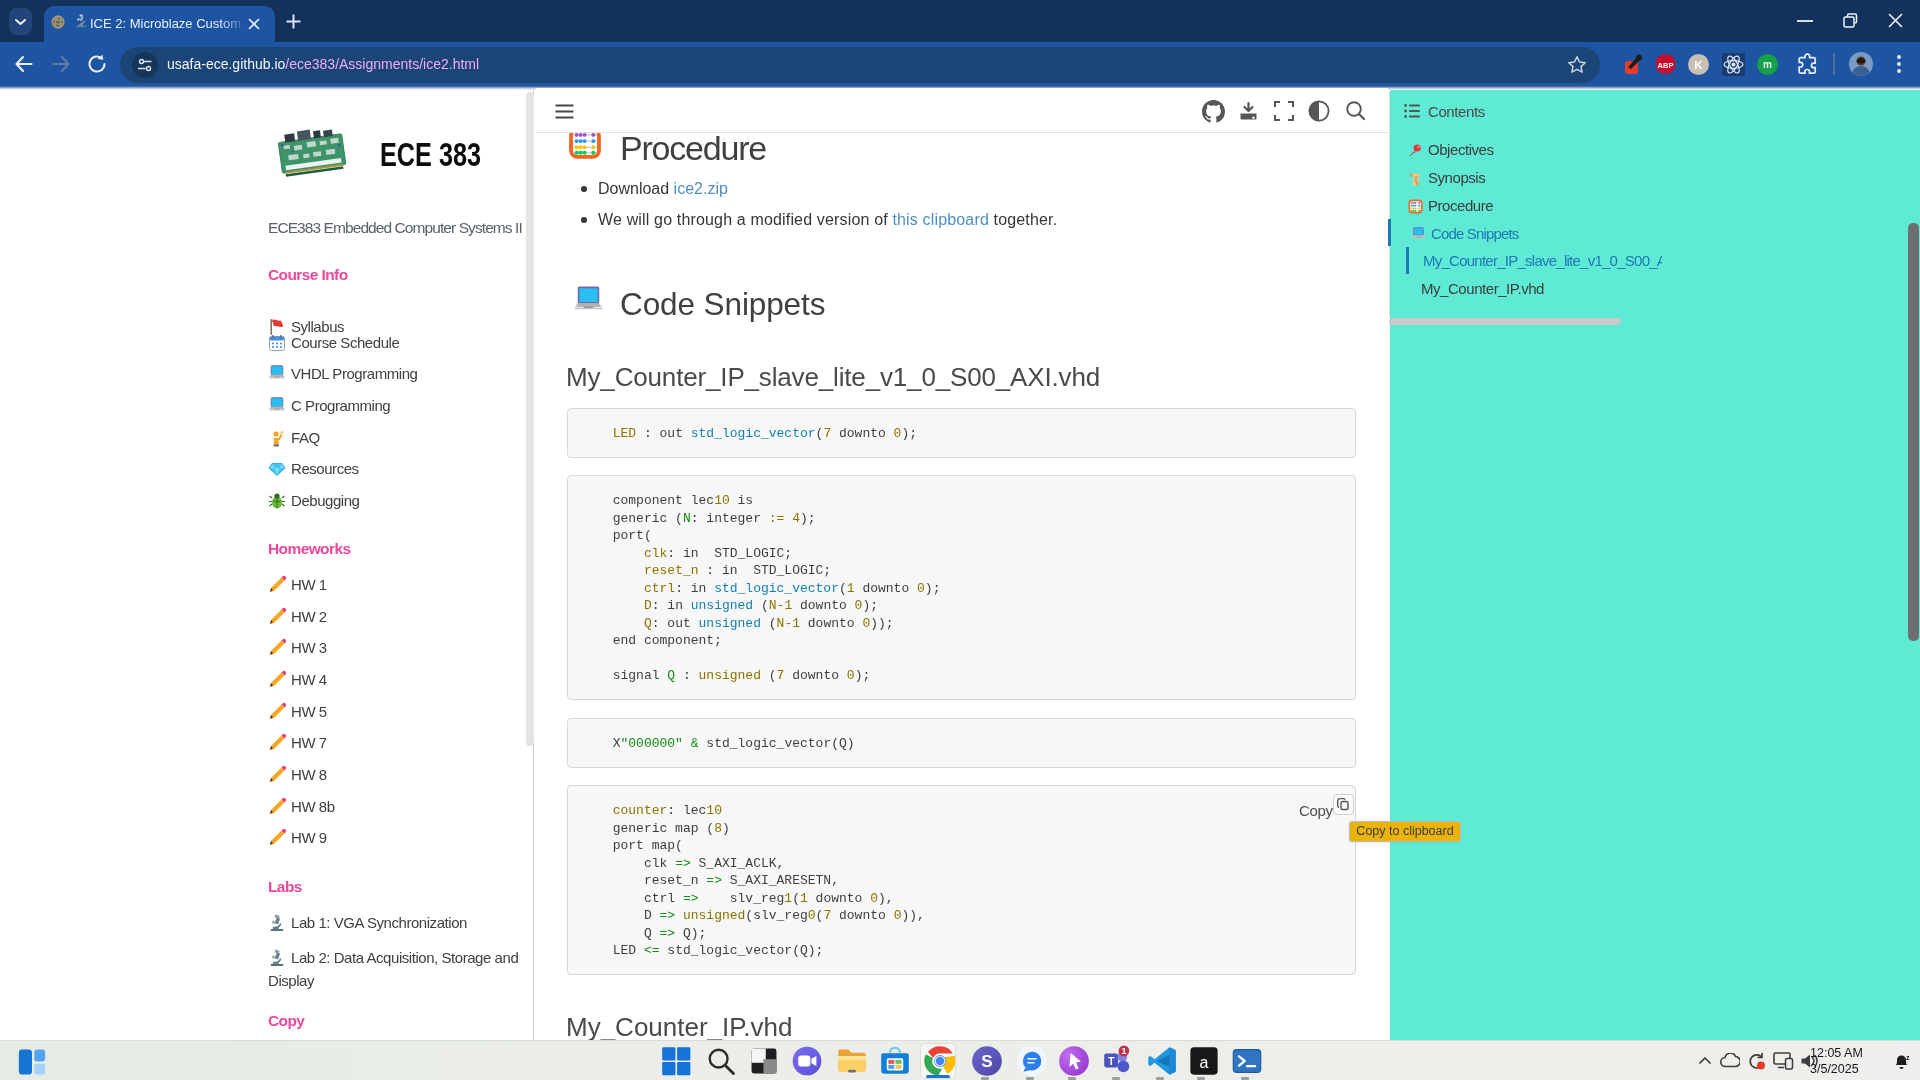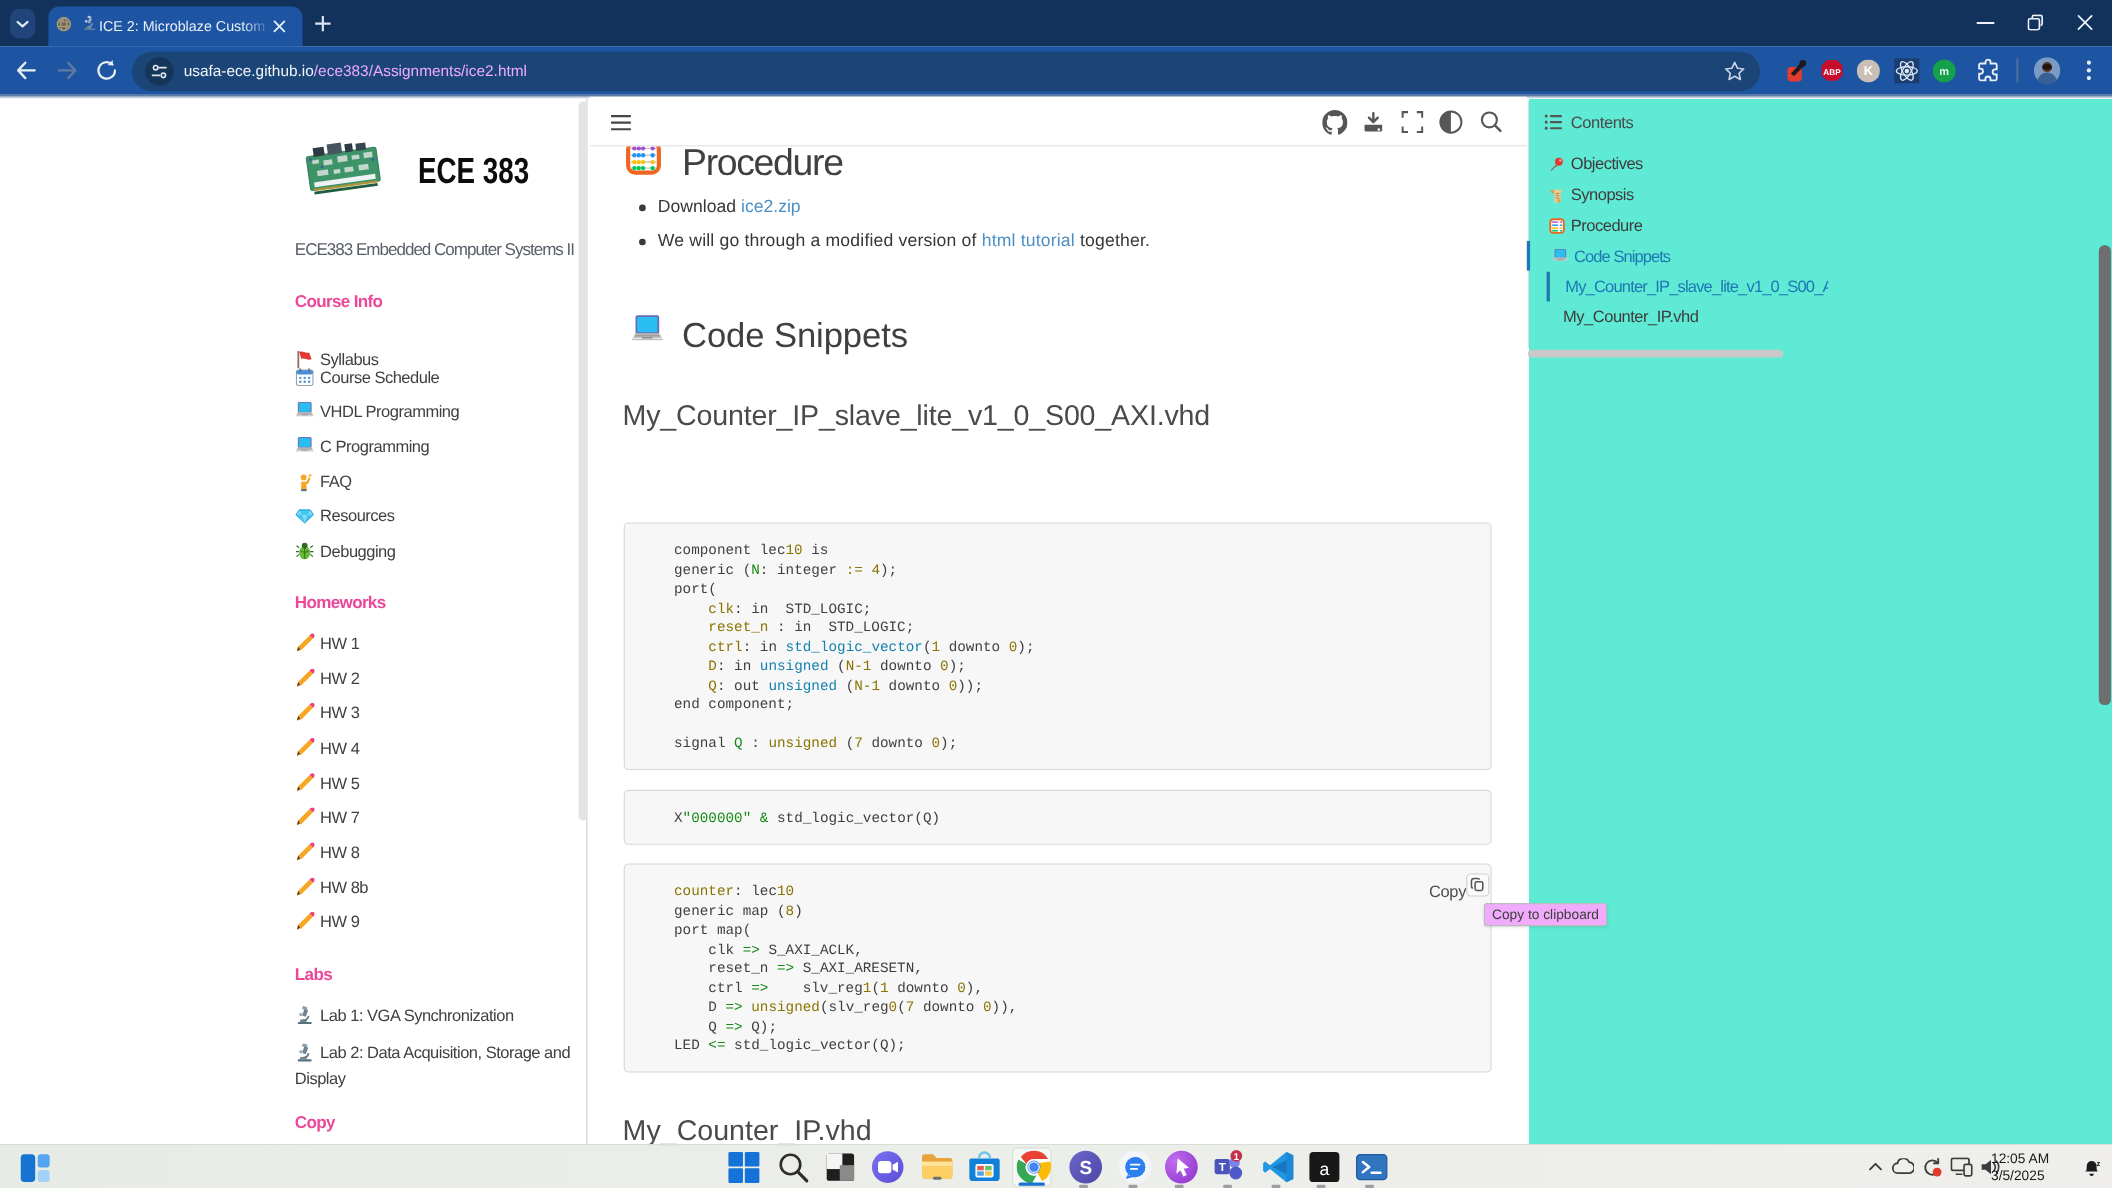--- a/index.html
+++ b/index.html
@@ -362,29 +362,32 @@
 
 <div id="content">
 
   <svg class="abs" style="left:32px;top:36px" width="34" height="34" viewBox="0 0 18 18">
         <use href="#i-aba"></use>
       </svg>
   <div class="abs" style="left:84px;top:39px;font-size:34px;color:#404040;letter-spacing:-1.2px">Procedure</div>
   <div class="abs" style="left:45px;top:96px;width:5.5px;height:5.5px;border-radius:50%;background:#3a3a3a"></div>
   <div class="abs" style="left:62px;top:90px;font-size:16px;color:#363636">Download <span class="link">ice2.zip</span></div>
   <div class="abs" style="left:45px;top:127px;width:5.5px;height:5.5px;border-radius:50%;background:#3a3a3a"></div>
-  <div class="abs" style="left:62px;top:121px;font-size:16px;color:#363636;letter-spacing:0.16px">We will go through a modified version of <span class="link">html tutorial</span> together.</div>
+  <div class="abs" style="left:62px;top:121px;font-size:16px;color:#363636;letter-spacing:0.16px">We will go through a modified version of <span class="link">this clipboard</span> together.</div>
 
   <svg class="abs" style="left:37px;top:196px" width="31" height="31" viewBox="0 0 18 18">
         <use href="#i-lap"></use>
       </svg>
   <div class="abs" style="left:84px;top:196px;font-size:31.5px;color:#404040;letter-spacing:-0.1px">Code Snippets</div>
 
   <div class="abs" style="left:30px;top:272px;font-size:26px;color:#4a4a4a;letter-spacing:-0.16px">My_Counter_IP_slave_lite_v1_0_S00_AXI.vhd</div>
 
+  <div class="codeblk" style="top:318px;height:50px">
+        <pre>    <span class="cO">LED</span> : out <span class="cB">std_logic_vector</span>(<span class="cO">7</span> downto <span class="cO">0</span>);</pre>
+      </div>
 
   <div class="codeblk" style="top:385px;height:225px">
         <pre>    component lec<span class="cO">10</span> is
     generic (<span class="cG">N</span>: integer <span class="cO">:=</span> <span class="cO">4</span>);
     port(
         <span class="cO">clk</span>: in  STD_LOGIC;
         <span class="cO">reset_n</span> : in  STD_LOGIC;
         <span class="cO">ctrl</span>: in <span class="cB">std_logic_vector</span>(<span class="cO">1</span> downto <span class="cO">0</span>);
         <span class="cO">D</span>: in <span class="cB">unsigned</span> (<span class="cO">N-1</span> downto <span class="cO">0</span>);
         <span class="cO">Q</span>: out <span class="cB">unsigned</span> (<span class="cO">N-1</span> downto <span class="cO">0</span>));
@@ -409,21 +412,21 @@
     LED <span class="cG">&lt;=</span> std_logic_vector(Q);</pre>
     <div class="abs" style="left:731px;top:16px;font-size:15px;color:#4f4f4f;letter-spacing:-0.3px">Copy</div>
     <div class="abs" style="left:765px;top:8px;width:21px;height:21px;border:1px solid #cfcfcf;border-radius:4px;background:#fbfbfb">
       <svg width="19" height="19" viewBox="0 0 19 19">
             <g fill="none" stroke="#555" stroke-width="1.4">
               <rect x="7" y="6.5" width="7" height="8" rx="1.5"></rect>
               <path d="M5 12.5 a1.8 1.8 0 0 1 -1.3-1.7 V6 a2.4 2.4 0 0 1 2.4-2.4 h3.4 a1.8 1.8 0 0 1 1.6 1"></path>
             </g>
           </svg>
     </div>
-    <div class="abs" style="left:781px;top:35px;z-index:6;white-space:nowrap;width:112px;height:21px;border:1px solid #bbb;border-radius:3px;background:#f0abfc;font-size:12.5px;color:#3d3d3d;text-align:center;line-height:19px;box-shadow:0 1px 2px rgba(0,0,0,0.08)">Copy to clipboard</div>
+    <div class="abs" style="left:781px;top:35px;z-index:6;white-space:nowrap;width:112px;height:21px;border:1px solid #bbb;border-radius:3px;background:#eab308;font-size:12.5px;color:#3d3d3d;text-align:center;line-height:19px;box-shadow:0 1px 2px rgba(0,0,0,0.08)">Copy to clipboard</div>
   </div>
 
   <div class="abs" style="left:30px;top:922px;font-size:26px;color:#4a4a4a">My_Counter_IP.vhd</div>
 </div>
 <div id="mainhead" style="width:852px">
   <svg class="abs" style="left:19px;top:16px" width="19" height="15" viewBox="0 0 19 15">
         <path d="M0.5 1.5 h18 M0.5 7.5 h18 M0.5 13.5 h18" stroke="#454545" stroke-width="2"></path>
       </svg>
   <svg class="abs" style="left:666px;top:12px" width="23" height="23" viewBox="0 0 16 16">
         <path fill="#565656" d="M8 0C3.58 0 0 3.58 0 8c0 3.54 2.29 6.53 5.47 7.59.4.07.55-.17.55-.38 0-.19-.01-.82-.01-1.49-2.01.37-2.53-.49-2.69-.94-.09-.23-.48-.94-.82-1.13-.28-.15-.68-.52-.01-.53.63-.01 1.08.58 1.23.82.72 1.21 1.87.87 2.33.66.07-.52.28-.87.51-1.07-1.78-.2-3.64-.89-3.64-3.95 0-.87.31-1.59.82-2.15-.08-.2-.36-1.02.08-2.12 0 0 .67-.21 2.2.82.64-.18 1.32-.27 2-.27s1.36.09 2 .27c1.53-1.04 2.2-.82 2.2-.82.44 1.1.16 1.92.08 2.12.51.56.82 1.27.82 2.15 0 3.07-1.87 3.75-3.65 3.95.29.25.54.73.54 1.48 0 1.07-.01 1.93-.01 2.2 0 .21.15.46.55.38A8.01 8.01 0 0 0 16 8c0-4.42-3.58-8-8-8z"></path>

